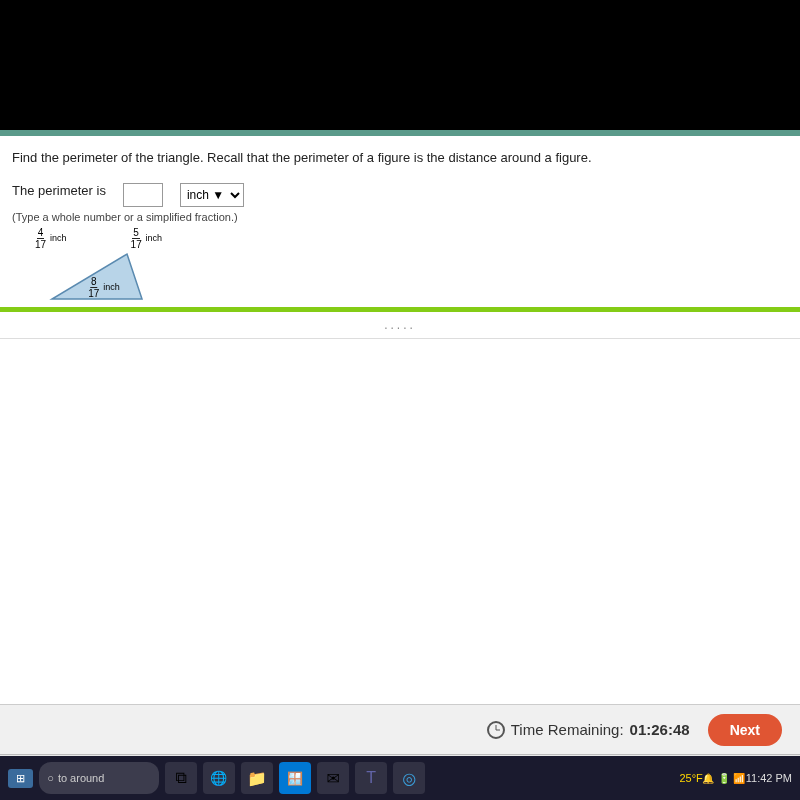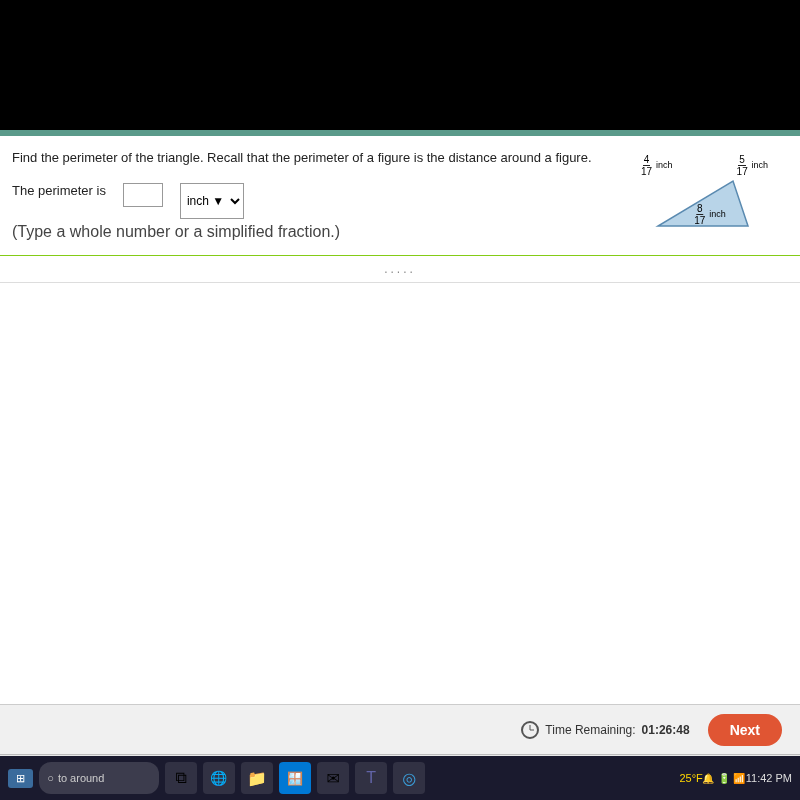--- a/index.html
+++ b/index.html
@@ -18,23 +18,24 @@
 
     .top-bar {
       height: 6px;
       background: #5a9a8a;
     }
 
     .question-area {
       background: #fff;
       padding: 14px 12px 10px 12px;
       display: flex;
+      flex-direction: column;
       align-items: flex-start;
       justify-content: space-between;
-      border-bottom: 1px solid #84cc16;
+      border-bottom: 5px solid #84cc16;
       min-height: 120px;
     }
 
     .question-text-col {
       flex: 1;
     }
 
     .question-instruction {
       font-size: 13px;
       color: #222;
@@ -55,29 +56,29 @@
 
     .answer-input {
       width: 40px;
       height: 24px;
       border: 1px solid #999;
       font-size: 13px;
       text-align: center;
     }
 
     .unit-select {
-      height: 36px;
+      height: 24px;
       font-size: 12px;
       border: 1px solid #999;
       background: #fff;
       padding: 0 2px;
     }
 
     .hint-text {
-      font-size: 16px;
+      font-size: 11px;
       color: #444;
       margin-top: 2px;
     }
 
     .triangle-col {
       width: 170px;
       display: flex;
       flex-direction: column;
       align-items: center;
       padding-top: 4px;
@@ -112,21 +113,21 @@
       align-items: center;
       justify-content: flex-end;
       padding: 0 18px;
       gap: 18px;
     }
 
     .timer-section {
       display: flex;
       align-items: center;
       gap: 6px;
-      font-size: 12px;
+      font-size: 15px;
       color: #333;
     }
 
     .clock-icon {
       width: 18px;
       height: 18px;
       border: 2px solid #555;
       border-radius: 50%;
       display: inline-flex;
       align-items: center;

